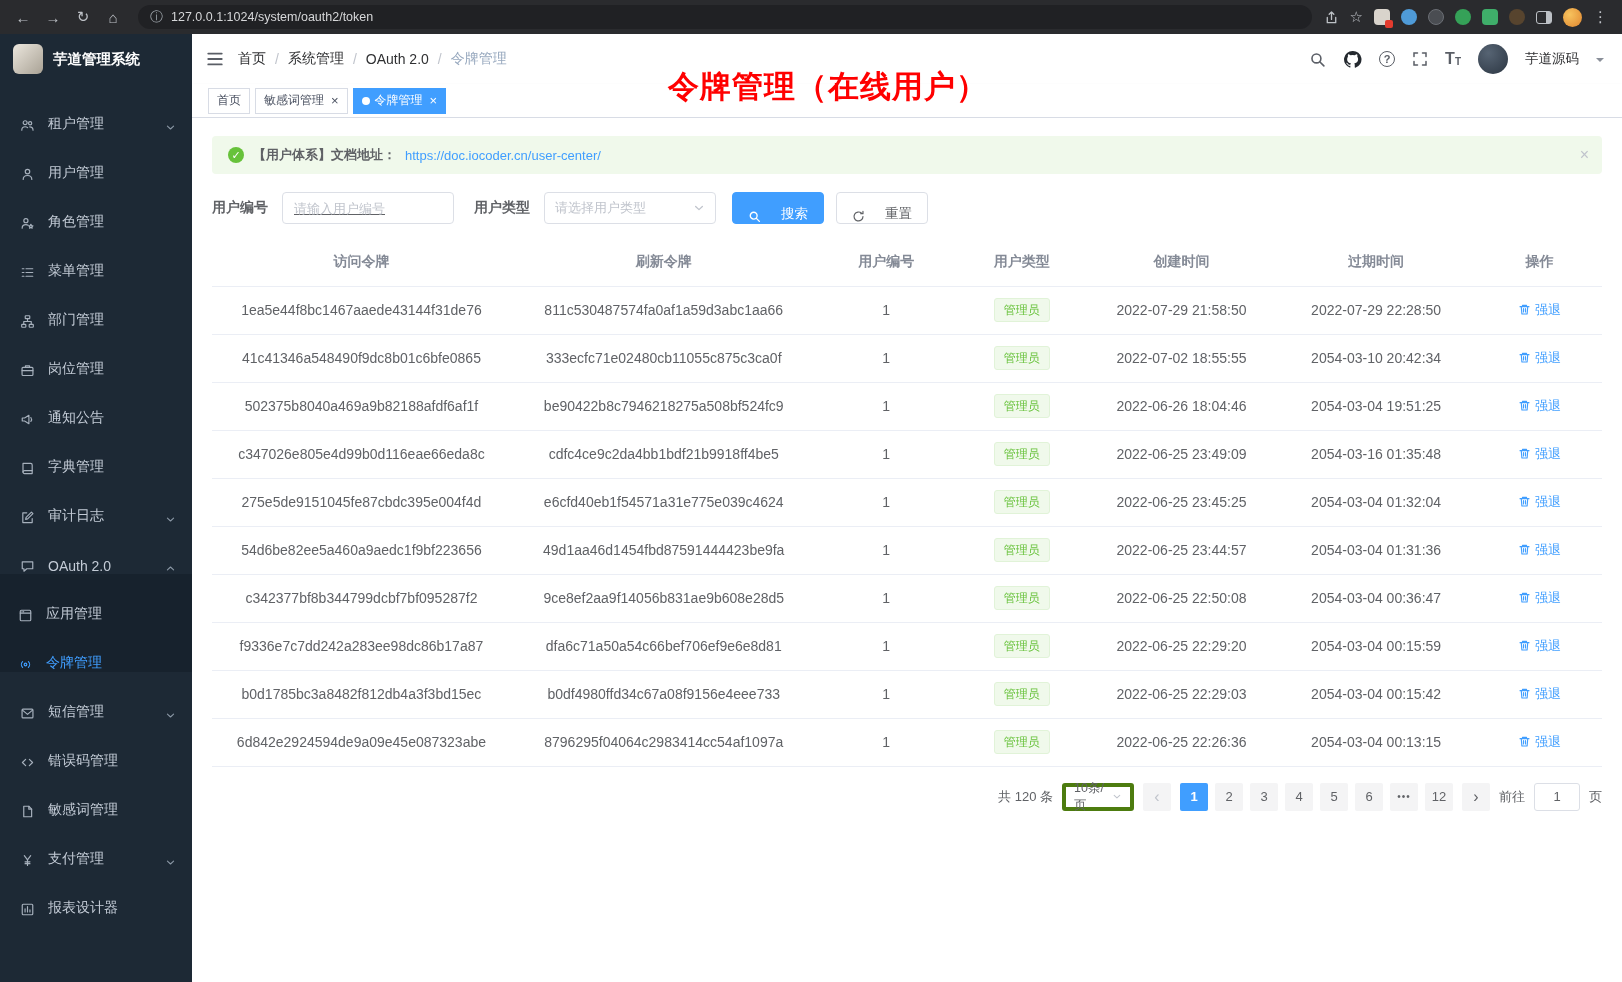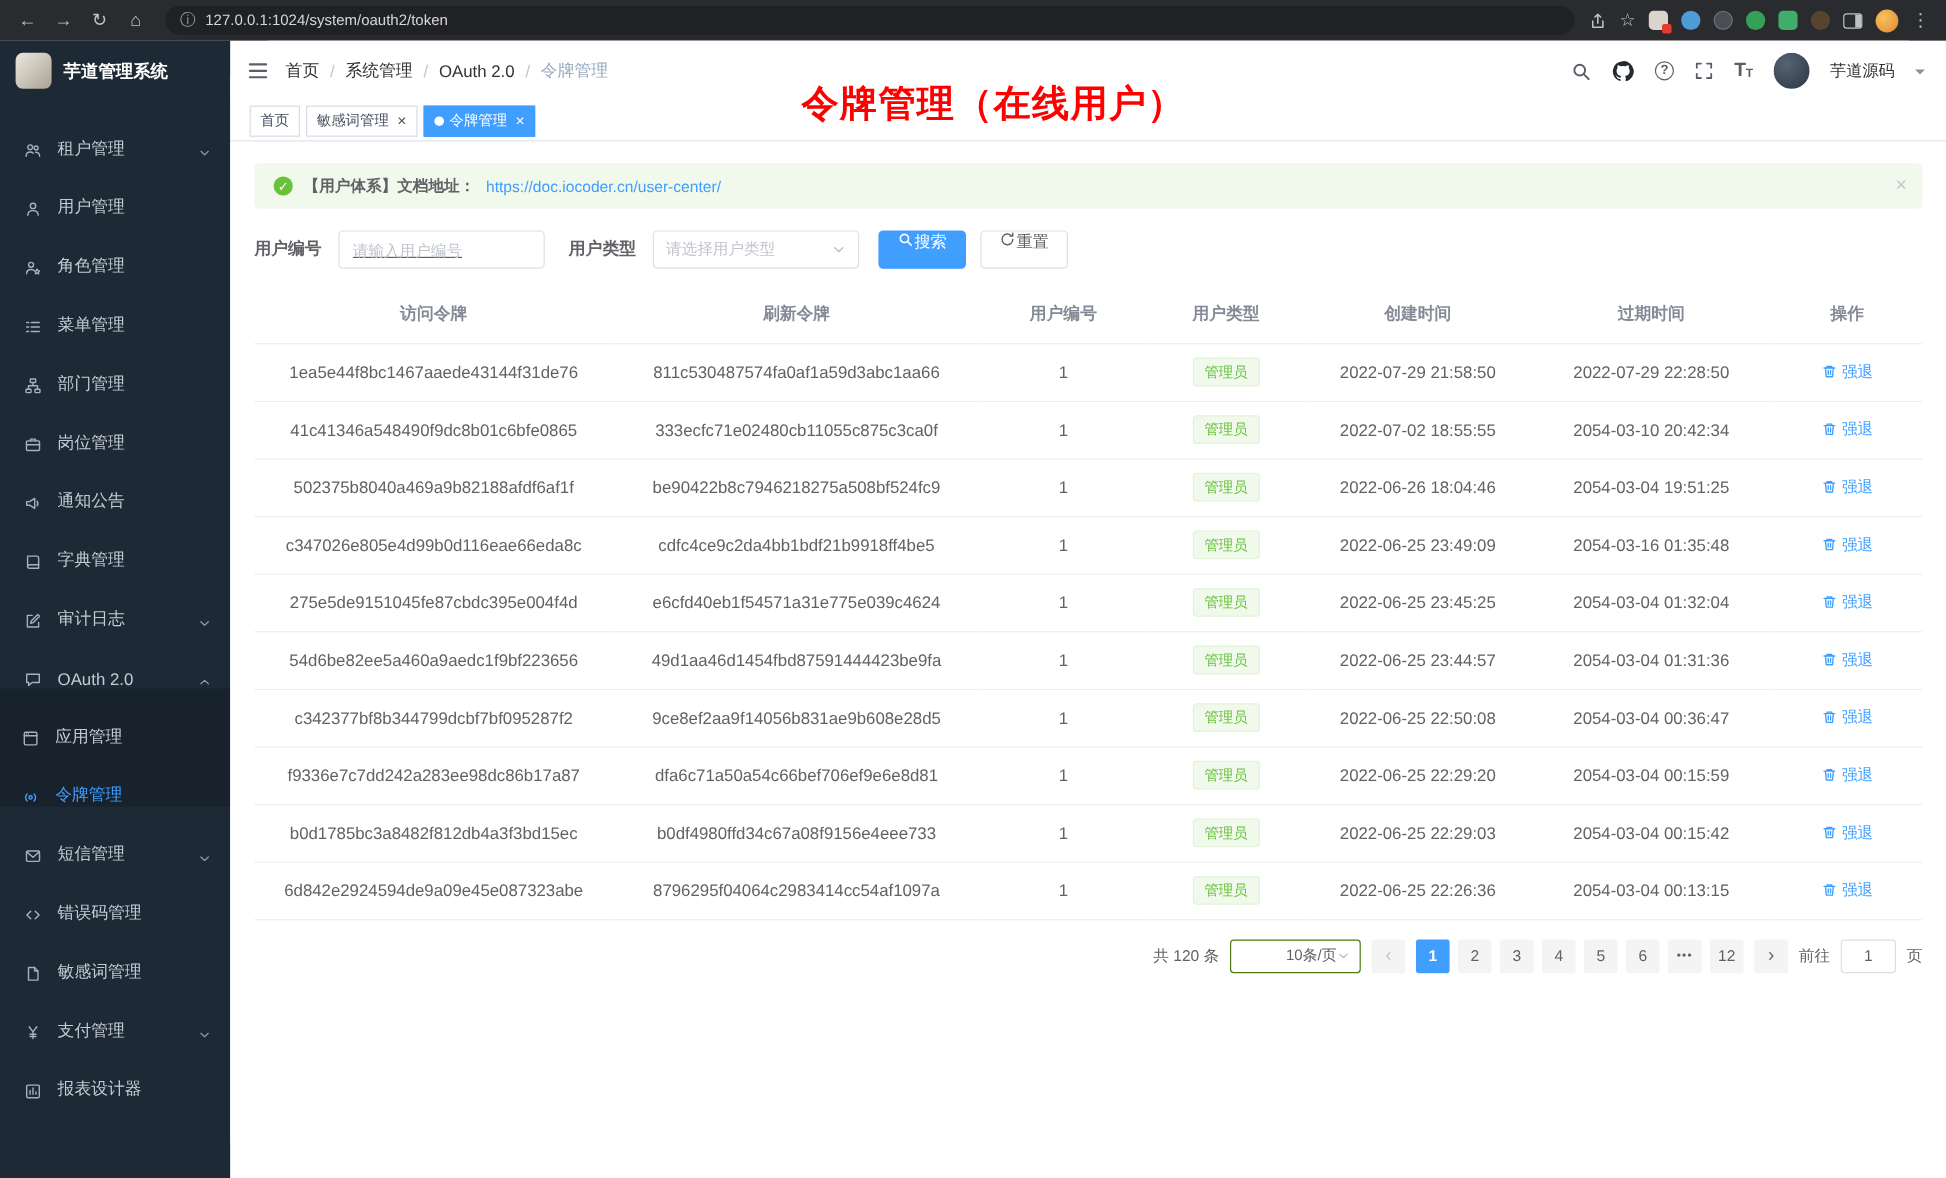--- a/index.html
+++ b/index.html
@@ -32,21 +32,21 @@
   .logo-title { color:#fff; font-size:14.5px; font-weight:700; white-space:nowrap; }
   .menu { flex:1; overflow:hidden; }
   .menu-item { height:49px; display:flex; align-items:flex-end; gap:12px; padding:0 16px 0 20px; font-size:14px; color:#c3cbd6; cursor:pointer; }
   .menu-item .mi-icon { width:16px; display:flex; color:#a7b1bd; flex:none; }
   .menu-item.sub { background:#17222d; padding-left:18px; }
   .menu-item.active, .menu-item.active .mi-icon { color:#409eff; }
   .mi-label { white-space:nowrap; }
   .chev { margin-left:auto; color:#8a97a5; display:flex; }
   .chev.up svg { transform:rotate(180deg); }
 
-  .main { flex:1; display:flex; flex-direction:column; min-width:0; background:#fff;border-radius:32px; }
+  .main { flex:1; display:flex; flex-direction:column; min-width:0; background:#fff; }
 
   
   .navbar { height:50px; display:flex; align-items:center; flex:none; background:#fff; }
   .hamburger { width:46px; height:50px; display:flex; align-items:center; justify-content:center; color:#5a5e66; cursor:pointer; flex:none; }
   .breadcrumb { display:flex; align-items:center; gap:9px; font-size:14px; color:#303133; }
   .breadcrumb .sep { color:#c0c4cc; }
   .breadcrumb .crumb { cursor:pointer; }
   .breadcrumb .crumb.last { color:#97a8be; cursor:default; }
   .nav-tools { margin-left:auto; display:flex; align-items:center; gap:17px; color:#5a5e66; padding-right:18px; }
   .tool { display:flex; align-items:center; justify-content:center; cursor:pointer; }
@@ -72,33 +72,33 @@
   .alert-text { color:#606266; font-weight:700; }
   .alert-link { color:#409eff; text-decoration:none; cursor:pointer; }
   .alert-close { position:absolute; right:13px; color:#c0c4cc; font-size:16px; cursor:pointer; }
 
   .filter { display:flex; align-items:center; margin-top:18px; font-size:14px; }
   .filter label { font-weight:700; color:#606266; margin-right:14px; white-space:nowrap; }
   .filter .lbl2 { margin-left:20px; }
   .inp { width:172px; height:32px; border:1px solid #dcdfe6; border-radius:4px; padding:0 11px; font-size:13px; color:#606266; outline:none; font-family:inherit;text-decoration:underline; }
   .inp::placeholder { color:#c0c4cc; }
   .select { width:172px; height:32px; border:1px solid #dcdfe6; border-radius:4px; display:flex; align-items:center; justify-content:space-between; padding:0 10px; color:#c0c4cc; font-size:13px; cursor:pointer; background:#fff; }
-  .btn { height:32px; border-radius:4px; border:1px solid #dcdfe6; background:#fff; color:#606266; font-size:13.5px; display:inline-flex; align-items:flex-start; gap:1px; padding:0 15px; cursor:pointer; font-family:inherit; white-space:nowrap; }
+  .btn { height:32px; border-radius:4px; border:1px solid #dcdfe6; background:#fff; color:#606266; font-size:13.5px; display:inline-flex; align-items:flex-end; gap:20px; padding:0 15px; cursor:pointer; font-family:inherit; white-space:nowrap; }
   .btn.primary { background:#409eff; border-color:#409eff; color:#fff; }
   .btn.search { margin-left:16px; }
   .btn.reset { margin-left:12px; }
 
   .grid { width:100%; border-collapse:collapse; margin-top:14px; table-layout:fixed; }
   .grid th { height:48px; font-size:14px; color:#848a96; font-weight:700; text-align:center; border-bottom:1px solid #ebeef5; white-space:nowrap; }
   .grid td { height:48px; font-size:14px; color:#606266; text-align:center; border-bottom:1px solid #ebeef5; white-space:nowrap; overflow:hidden; }
   .tag-success { display:inline-block; height:24px; line-height:22px; padding:0 9px; background:#f0f9eb; border:1px solid #e1f3d8; color:#67c23a; font-size:12px; border-radius:3px; }
   .act { color:#409eff; font-size:13px; display:inline-flex; align-items:center; gap:4px; cursor:pointer; text-decoration:none; }
 
   .pager { display:flex; align-items:center; justify-content:flex-end; gap:9px; margin-top:16px; font-size:13px; color:#606266; }
-  .size-select { width:109px; height:28px; border:1px solid #4d7c0f; border-radius:3px; display:flex; align-items:center; justify-content:flex-end; padding:0 8px; color:#606266; font-size:12.5px; cursor:pointer; }
+  .size-select { width:72px; height:28px; border:4px solid #4d7c0f; border-radius:3px; display:flex; align-items:center; justify-content:space-between; padding:0 8px; color:#606266; font-size:12.5px; cursor:pointer; }
   .pages { display:flex; align-items:center; gap:7px; }
   .pg { min-width:28px; height:28px; border:none; border-radius:2px; background:#f4f4f5; color:#606266; font-size:13px; display:inline-flex; align-items:center; justify-content:center; cursor:pointer; font-family:inherit; padding:0 4px; }
   .pg.active { background:#409eff; color:#fff; font-weight:700; }
   .pg.prev { color:#c0c4cc; font-size:16px; }
   .pg.next { font-size:16px; }
   .pg.more { letter-spacing:1px; color:#606266; font-size:10px; }
   .goto { width:46px; height:28px; border:1px solid #dcdfe6; border-radius:3px; text-align:center; font-size:13px; color:#606266; outline:none; font-family:inherit; }
 
   .annotation { position:absolute; left:668px; top:66px; font-size:31px; font-weight:700; color:#ff0000; letter-spacing:1px; white-space:nowrap; pointer-events:none; }
 </style>

